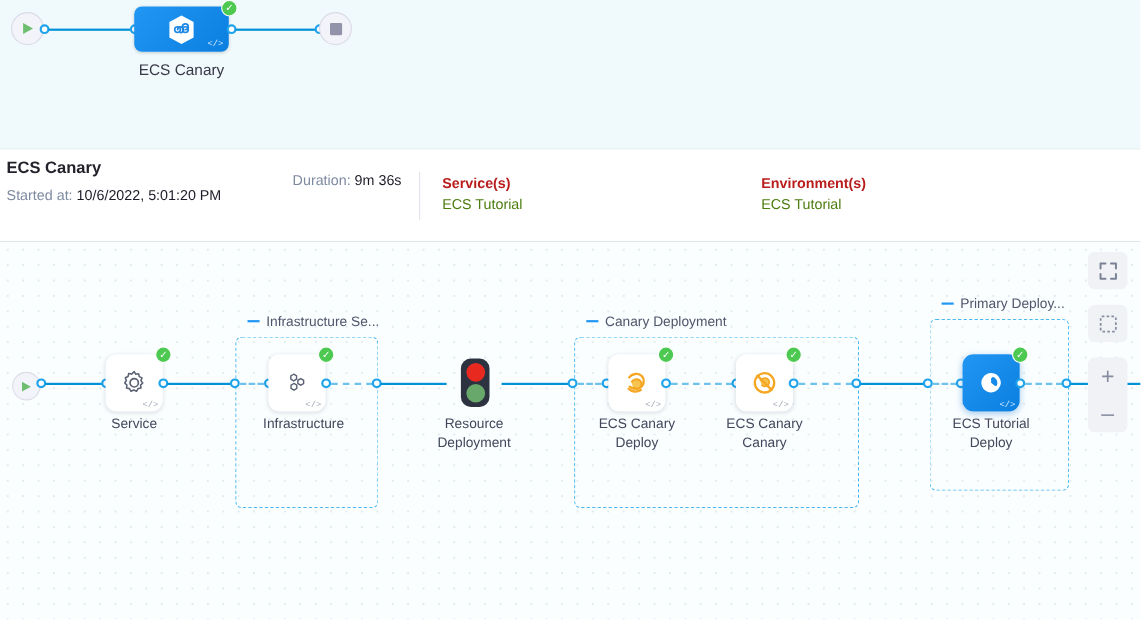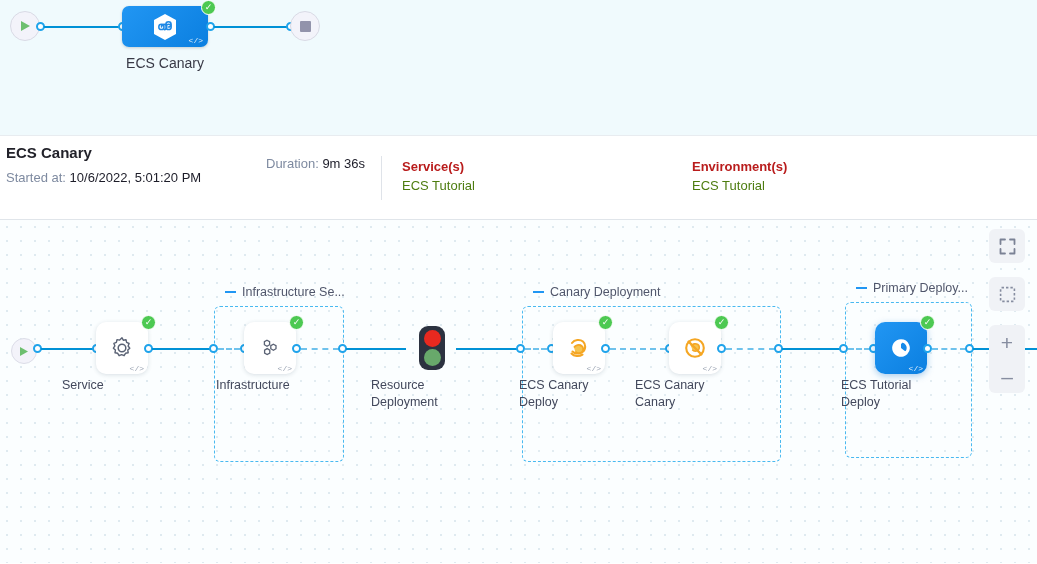--- a/index.html
+++ b/index.html
@@ -128,21 +128,21 @@
     box-shadow: 0 2px 7px rgba(12,110,200,.35);
   }
   .node .code-glyph {
     position: absolute; right: 4px; bottom: 1px;
     font-size: 8px; color: #9aa3b2;
     font-family: "Liberation Mono", monospace;
   }
   .node.selected .code-glyph { color: rgba(255,255,255,.88); }
 
   .node-label {
-    position: absolute; text-align: left;
+    position: absolute; text-align: center;
     font-size: 12.5px; color: #42485c; line-height: 17px;
     width: 120px;
   }
 
   .canvas-start {
     position: absolute; left: 11px; top: 359px;
     width: 26px; height: 26px; border-radius: 50%;
     background: #f3f3fa; border: 1px solid #dcdde8;
     display: flex; align-items: center; justify-content: center;
   }
@@ -250,21 +250,21 @@
     </div>
   </div>
 
   <div class="group-box" style="left:214px; top:86px; width:130px; height:156px;">
     <div class="group-label">
       <span class="group-dash"></span>
       <span>Infrastructure Se...</span>
     </div>
   </div>
 
-  <div class="group-box" style="left:845px; top:82px; width:127px; height:156px;text-align:right;">
+  <div class="group-box" style="left:845px; top:70px; width:127px; height:156px;text-align:right;">
     <div class="group-label">
       <span class="group-dash"></span>
       <span>Primary Deploy...</span>
     </div>
   </div>
 
   <div class="canvas-start" style="top:118px;">
     <svg width="10" height="11" viewBox="0 0 10 11">
       <path d="M1 1 L9 5.5 L1 10 Z" fill="#6dbf6f"></path>
     </svg>

